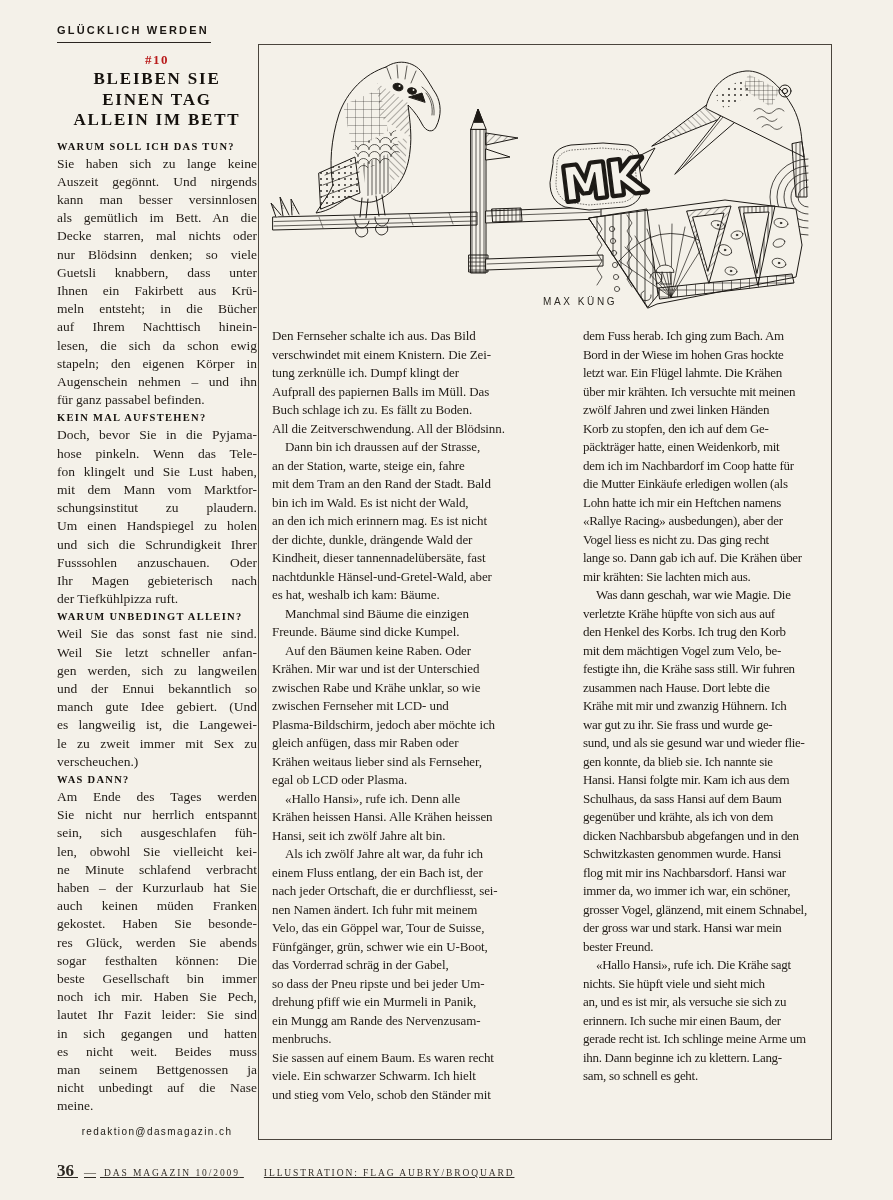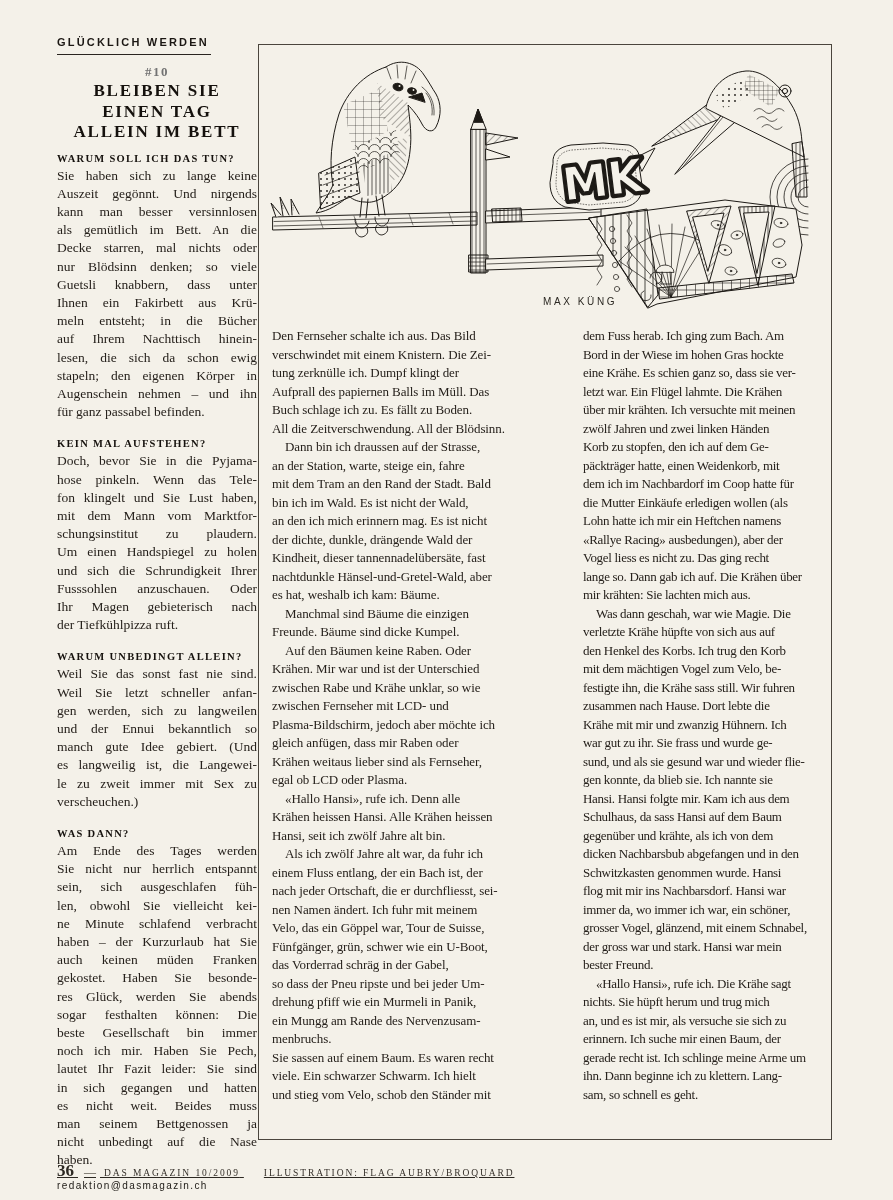--- a/index.html
+++ b/index.html
@@ -1,33 +1,33 @@
 <!DOCTYPE html>
 <html><head>
 <meta charset="utf-8">
 <style>
   html,body{margin:0;padding:0;}
   body{width:893px;height:1200px;background:#e9e6de;}
   .page{position:relative;width:893px;height:1200px;background:#f4f1e9;overflow:hidden;
         font-family:"Liberation Serif",serif;color:#26211c;}
   
-  .intro{position:absolute;left:57px;top:32px;width:200px;}
+  .intro{position:absolute;left:57px;top:20px;width:200px;}
   .kicker{display:inline-block;font:600 11px/14px "Liberation Sans",sans-serif;
           letter-spacing:2.2px;color:#1b1713;border-bottom:1.5px solid #2a2520;padding:0 2px 5px 0;}
   .issue{font:700 13px/15px "Liberation Serif",serif;letter-spacing:1.5px;text-align:center;
-         margin-top:9px;color:#737373;}
+         margin-top:9px;color:#b91c1c;}
   .title{margin-top:2px;}
   .title div{font:700 17px/20.5px "Liberation Serif",serif;letter-spacing:1.8px;
              text-align:center;color:#15110d;}
   .qa{margin-top:8px;}
-  .qa-head{font:700 10.5px/16px "Liberation Serif",serif;letter-spacing:1.3px;color:#15110d;margin-top:15px;}
+  .qa-head{font:700 10.5px/16px "Liberation Serif",serif;letter-spacing:1.3px;color:#15110d;margin-top:1px;}
   .qa-head:first-child{margin-top:0;}
   .iline{font:13.5px/18.2px "Liberation Serif",serif;text-align:justify;text-align-last:justify;}
   .iline.ilast{text-align-last:left;}
-  .email{font:400 10px/12px "Liberation Sans",sans-serif;letter-spacing:1.4px;color:#23201b;margin-top:10px;}
+  .email{font:400 10px/12px "Liberation Sans",sans-serif;letter-spacing:1.4px;color:#23201b;margin-top:10px;text-align:center;}
   
   .frame{position:absolute;left:258px;top:44px;width:572px;height:1094px;
          border:1px solid #4a453d;}
   .illustration{position:absolute;left:0;top:0;}
   .col{position:absolute;top:282px;}
   .col .sline{font:400 13px/18.5px "Liberation Serif",serif;letter-spacing:-0.1px;white-space:nowrap;}
   .col .sline.ind{text-indent:13px;}
   .col1{left:13px;width:306px;}
   .col2{left:324px;width:246px;}
   .col2 .sline{letter-spacing:-0.3px;}
@@ -100,21 +100,21 @@
         <div class="iline">gekostet. Haben Sie besonde-</div>
         <div class="iline">res Glück, werden Sie abends</div>
         <div class="iline">sogar festhalten können: Die</div>
         <div class="iline">beste Gesellschaft bin immer</div>
         <div class="iline">noch ich mir. Haben Sie Pech,</div>
         <div class="iline">lautet Ihr Fazit leider: Sie sind</div>
         <div class="iline">in sich gegangen und hatten</div>
         <div class="iline">es nicht weit. Beides muss</div>
         <div class="iline">man seinem Bettgenossen ja</div>
         <div class="iline">nicht unbedingt auf die Nase</div>
-        <div class="iline ilast">haben.</div>
+        <div class="iline ilast">meine.</div>
       </div>
     <div class="email">redaktion@dasmagazin.ch</div>
   </div>
 
   <div class="frame">
 
     <svg class="illustration" width="570" height="274" viewBox="0 0 570 274">
       <defs>
         <pattern id="ph" width="5" height="5" patternUnits="userSpaceOnUse" patternTransform="rotate(45)">
             <path d="M0,0 V5" stroke="#1d1a16" stroke-width="0.7"></path>
@@ -306,21 +306,20 @@
         <div class="sline">drehung pfiff wie ein Murmeli in Panik,</div>
         <div class="sline">ein Mungg am Rande des Nervenzusam-</div>
         <div class="sline">menbruchs.</div>
         <div class="sline">Sie sassen auf einem Baum. Es waren recht</div>
         <div class="sline">viele. Ein schwarzer Schwarm. Ich hielt</div>
         <div class="sline">und stieg vom Velo, schob den Ständer mit</div>
       </div>
     <div class="col col2">
         <div class="sline">dem Fuss herab. Ich ging zum Bach. Am</div>
         <div class="sline">Bord in der Wiese im hohen Gras hockte</div>
-        <div class="sline">eine Krähe. Es schien ganz so, dass sie ver-</div>
         <div class="sline">letzt war. Ein Flügel lahmte. Die Krähen</div>
         <div class="sline">über mir krähten. Ich versuchte mit meinen</div>
         <div class="sline">zwölf Jahren und zwei linken Händen</div>
         <div class="sline">Korb zu stopfen, den ich auf dem Ge-</div>
         <div class="sline">päckträger hatte, einen Weidenkorb, mit</div>
         <div class="sline">dem ich im Nachbardorf im Coop hatte für</div>
         <div class="sline">die Mutter Einkäufe erledigen wollen (als</div>
         <div class="sline">Lohn hatte ich mir ein Heftchen namens</div>
         <div class="sline">«Rallye Racing» ausbedungen), aber der</div>
         <div class="sline">Vogel liess es nicht zu. Das ging recht</div>
@@ -340,21 +339,21 @@
         <div class="sline">Schulhaus, da sass Hansi auf dem Baum</div>
         <div class="sline">gegenüber und krähte, als ich von dem</div>
         <div class="sline">dicken Nachbarsbub abgefangen und in den</div>
         <div class="sline">Schwitzkasten genommen wurde. Hansi</div>
         <div class="sline">flog mit mir ins Nachbarsdorf. Hansi war</div>
         <div class="sline">immer da, wo immer ich war, ein schöner,</div>
         <div class="sline">grosser Vogel, glänzend, mit einem Schnabel,</div>
         <div class="sline">der gross war und stark. Hansi war mein</div>
         <div class="sline">bester Freund.</div>
         <div class="sline ind">«Hallo Hansi», rufe ich. Die Krähe sagt</div>
-        <div class="sline">nichts. Sie hüpft herum und trug mich</div>
+        <div class="sline">nichts. Sie hüpft viele und sieht mich</div>
         <div class="sline">an, und es ist mir, als versuche sie sich zu</div>
         <div class="sline">erinnern. Ich suche mir einen Baum, der</div>
         <div class="sline">gerade recht ist. Ich schlinge meine Arme um</div>
         <div class="sline">ihn. Dann beginne ich zu klettern. Lang-</div>
         <div class="sline">sam, so schnell es geht.</div>
       </div>
   </div>
 
   <div class="footer">
     <span class="f-num">36</span>

